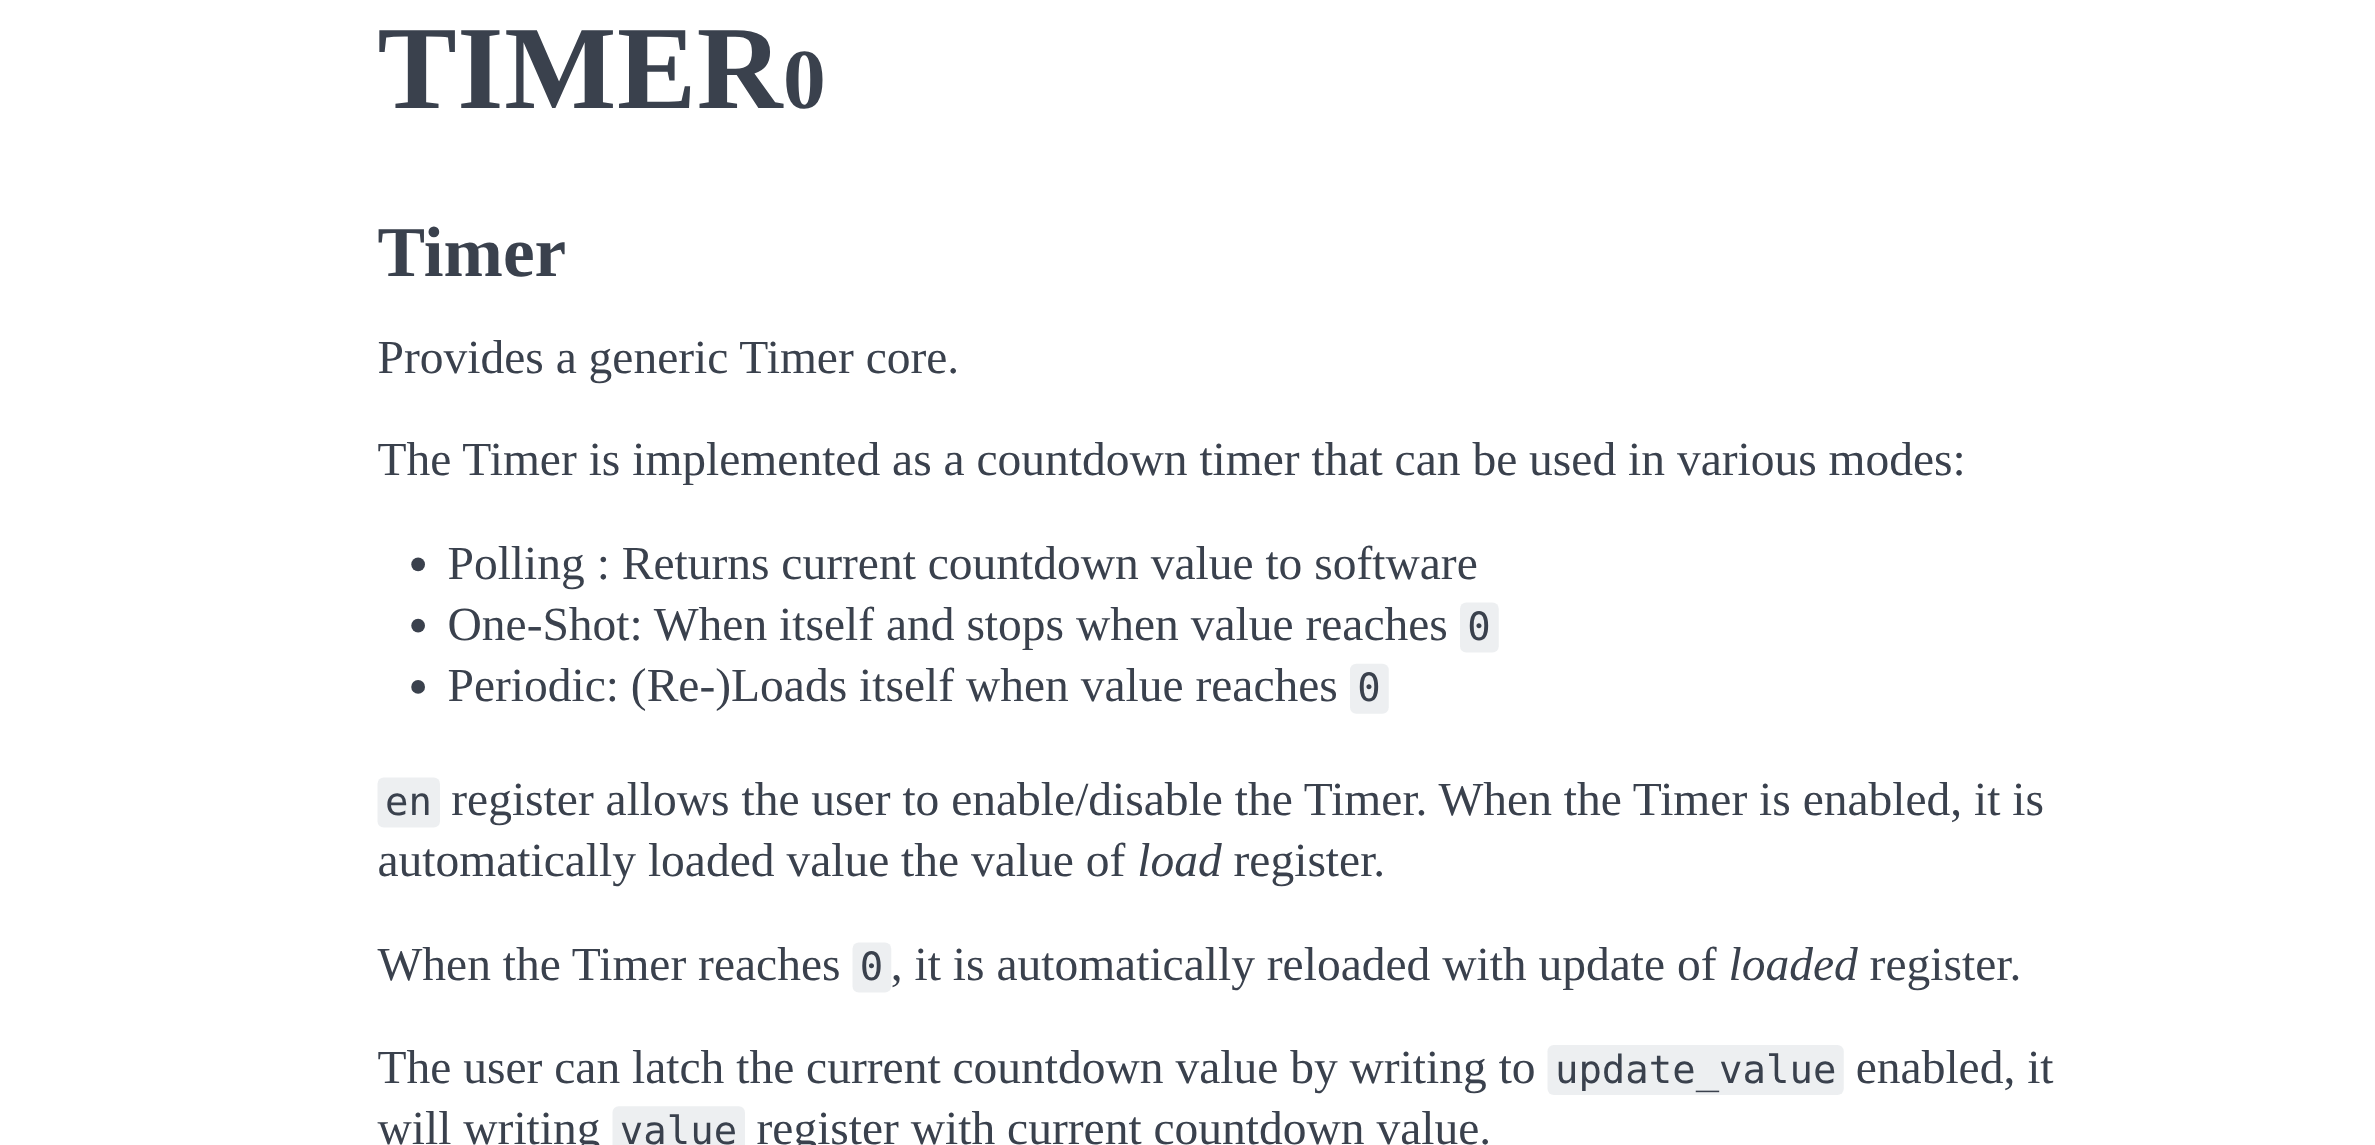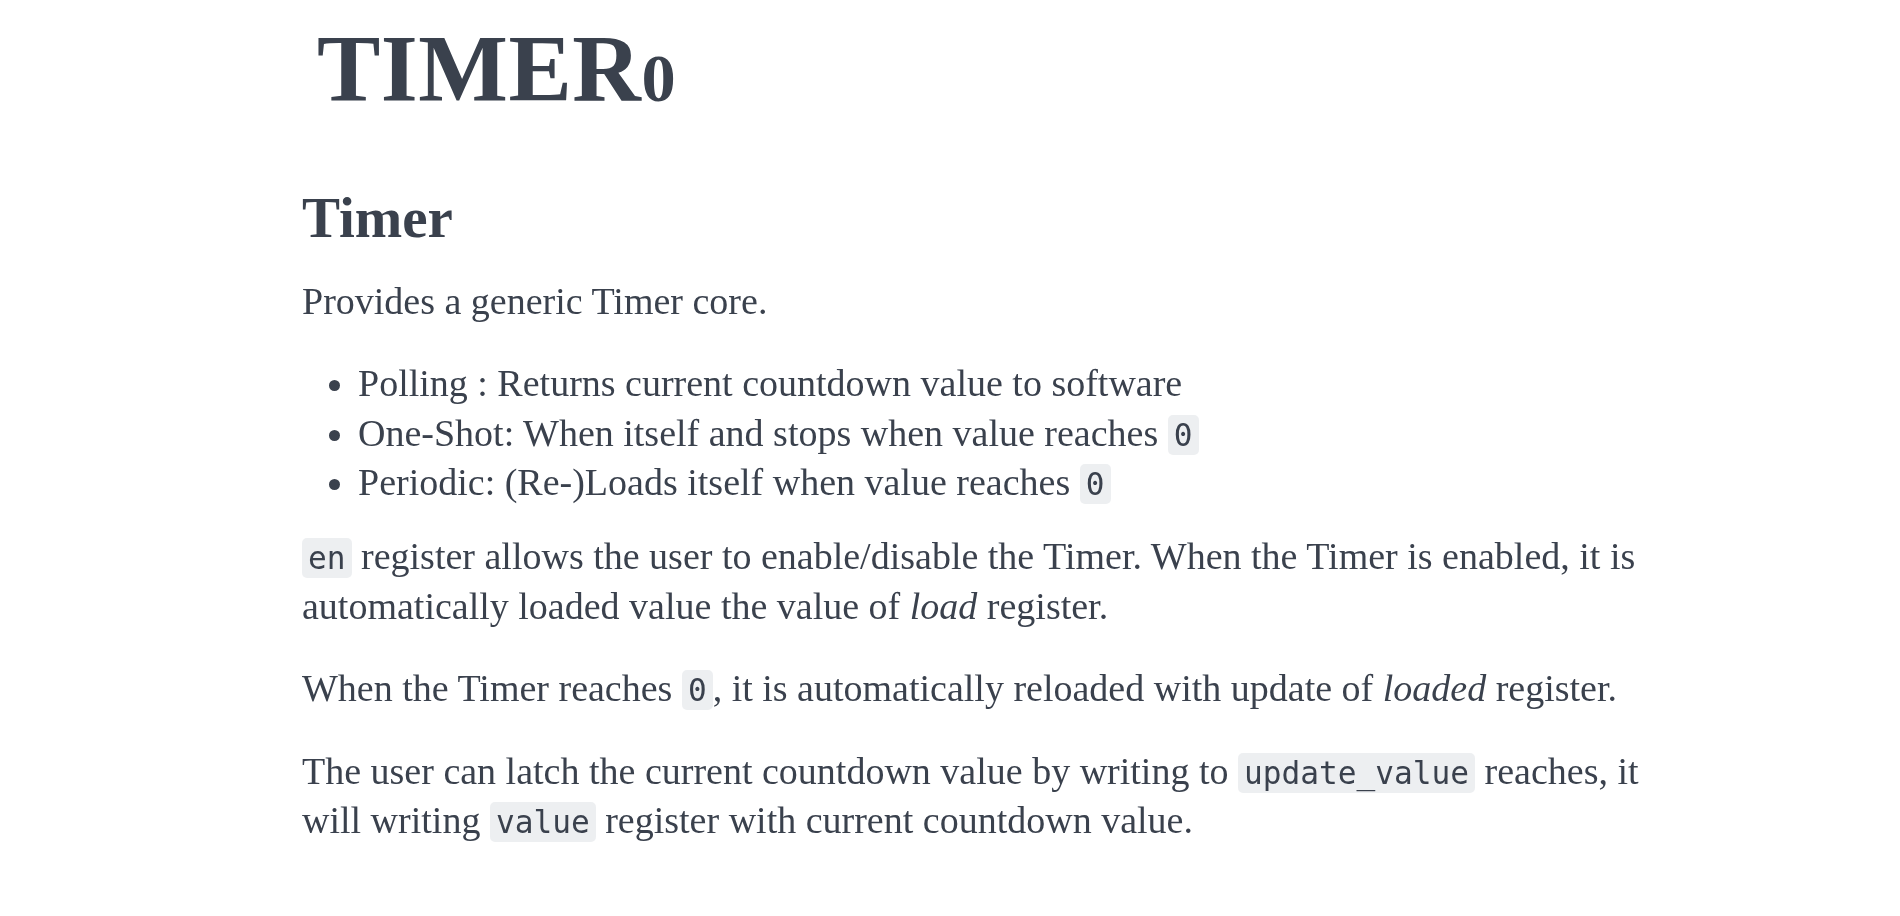--- a/index.html
+++ b/index.html
@@ -16,42 +16,42 @@
   }
   .doc {
     padding: 0 40px 0 302px;
     box-sizing: border-box;
     width: 1900px;
   }
   h1.page-title {
     font-size: 95px;
     line-height: 1.15;
     font-weight: 700;
-    margin: 15px;
+    margin: 0;
     letter-spacing: 0.5px;
   }
   
   h1 .onum-digit {
     font-size: 0.72em;
   }
   h2.section-heading {
     font-size: 57px;
     line-height: 1.15;
     font-weight: 700;
     margin: 61px 0 26px 0;
   }
   p.body-text {
     font-size: 38px;
     line-height: 1.3;
     margin: 16px 0 33px 0;
   }
   ul.modes-list {
     font-size: 38px;
     line-height: 1.3;
-    margin: 0 0 25px 0;
+    margin: 0 0 41px 0;
     padding: 0 0 0 56px;
     list-style: disc outside;
   }
   ul.modes-list li {
     margin: 0;
     padding: 0;
   }
   code.inline-code {
     font-family: "DejaVu Sans Mono", "Liberation Mono", monospace;
     font-size: 0.82em;
@@ -68,26 +68,27 @@
 <body>
 
 <main class="doc">
 
   <h1 class="page-title"><span>TIMER</span><span class="onum-digit">0</span></h1>
 
   <h2 class="section-heading">Timer</h2>
 
   <p class="body-text">Provides a generic Timer core.</p>
 
+  <p class="body-text">The Timer is implemented as a countdown timer that can be used in various modes:</p>
 
   <ul class="modes-list">
     <li><span>Polling : Returns current countdown value to software</span></li>
     <li><span>One-Shot: When itself and stops when value reaches </span><code class="inline-code">0</code></li>
     <li><span>Periodic: (Re-)Loads itself when value reaches </span><code class="inline-code">0</code></li>
   </ul>
 
   <p class="body-text"><code class="inline-code">en</code><span> register allows the user to enable/disable the Timer. When the Timer is enabled, it is</span><br><span>automatically loaded value the value of </span><em class="reg-emphasis">load</em><span> register.</span></p>
 
   <p class="body-text"><span>When the Timer reaches </span><code class="inline-code">0</code><span>, it is automatically reloaded with update of </span><em class="reg-emphasis">loaded</em><span> register.</span></p>
 
-  <p class="body-text"><span>The user can latch the current countdown value by writing to </span><code class="inline-code">update_value</code><span> reaches, it</span><br><span>will writing </span><code class="inline-code">value</code><span> register with current countdown value.</span></p>
+  <p class="body-text"><span>The user can latch the current countdown value by writing to </span><code class="inline-code">update_value</code><span> enabled, it</span><br><span>will writing </span><code class="inline-code">value</code><span> register with current countdown value.</span></p>
 
 </main>
 
 </body></html>

